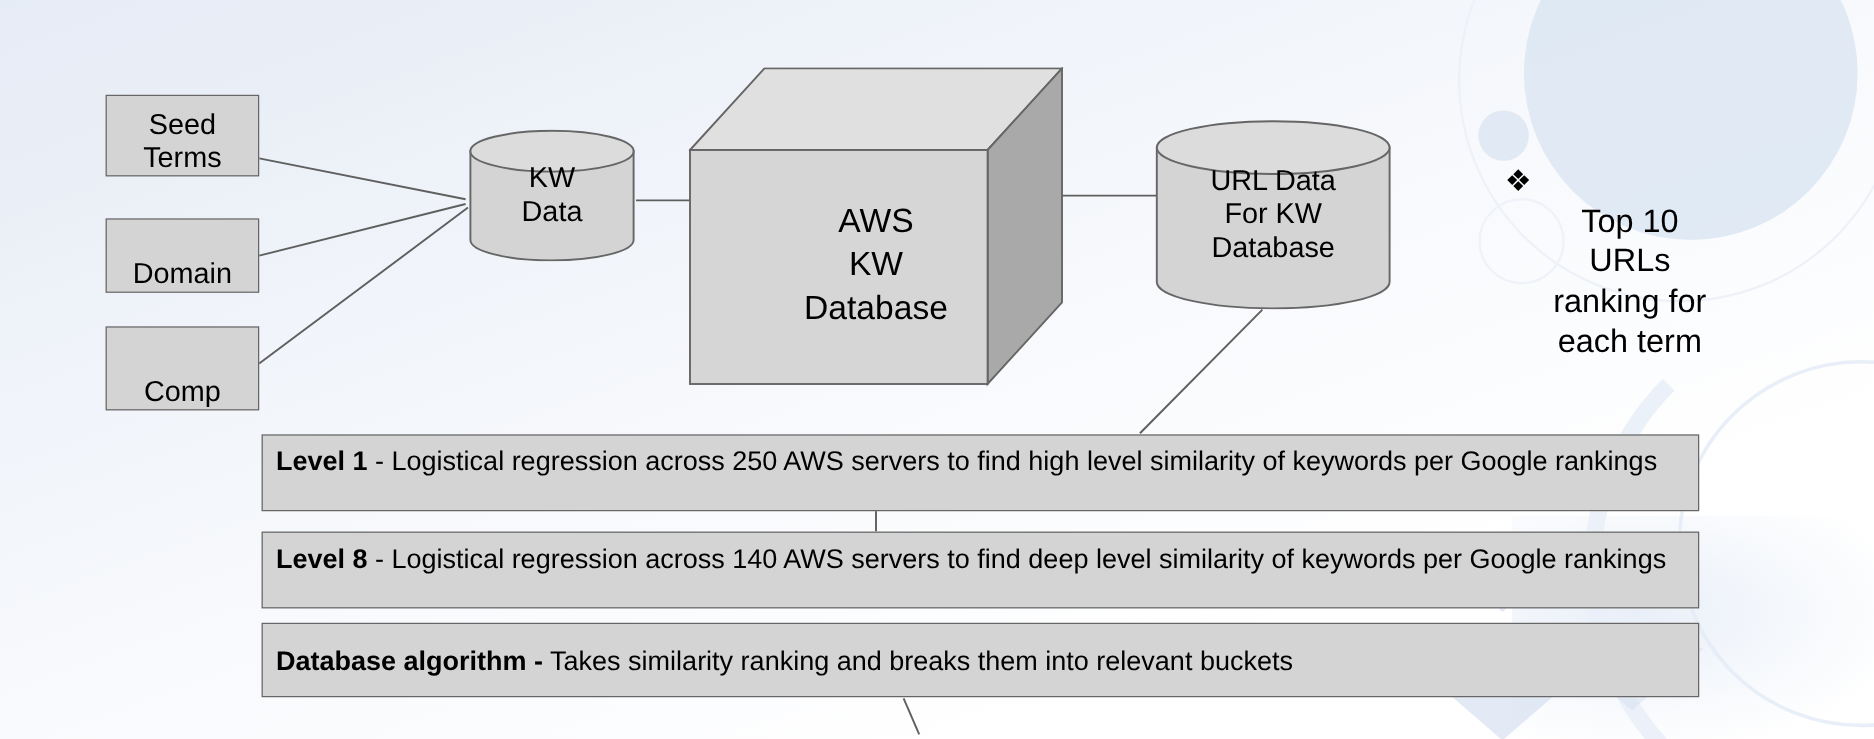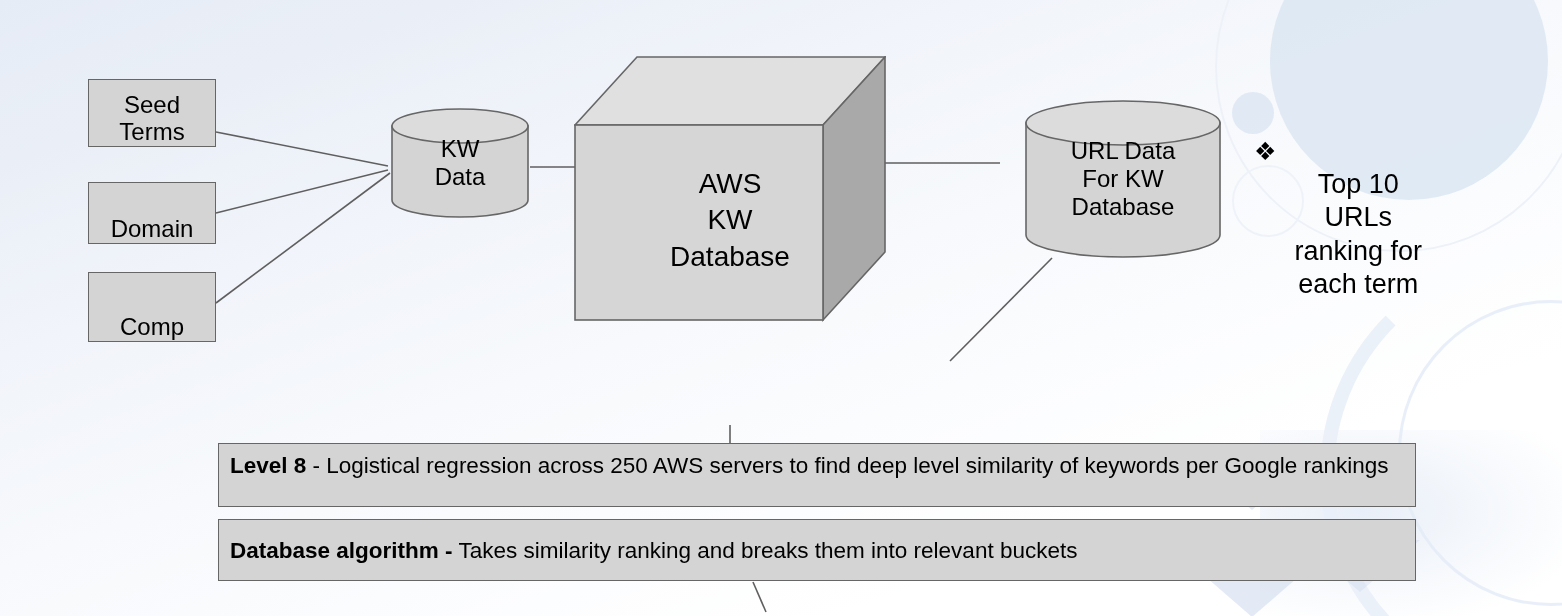--- a/index.html
+++ b/index.html
@@ -257,41 +257,44 @@
     <svg class="cube-svg" viewBox="0 0 312 272" preserveAspectRatio="none">
       <polygon points="1,69 63,1 311,1 249,69" fill="#e0e0e0" stroke="#666666" stroke-width="1.6"></polygon>
       <polygon points="249,69 311,1 311,196 249,264" fill="#a9a9a9" stroke="#666666" stroke-width="1.6"></polygon>
       <rect x="1" y="69" width="248" height="195" fill="#d6d6d6" stroke="#666666" stroke-width="1.6"></rect>
     </svg>
     <div class="cube-label" style="top:110px; padding-right:64px;">AWS
 KW
 Database</div>
   </div>
 
-  <div class="node cyl" style="left:1024px; top:100px; width:198px; height:158px;">
+  <div class="node cyl" style="left:962px; top:100px; width:198px; height:158px;">
     <svg class="cyl-svg" viewBox="0 0 198 158" preserveAspectRatio="none">
       <path d="M2,23 L2,135 A97,22 0 0 0 196,135 L196,23 Z" fill="#d4d4d4" stroke="#666666" stroke-width="1.6"></path>
       <ellipse cx="99" cy="23" rx="97" ry="22" fill="#dcdcdc" stroke="#666666" stroke-width="1.6"></ellipse>
     </svg>
     <span class="cyl-label">URL Data
 For KW
 Database</span>
   </div>
 
   <div class="bullet-block" style="left:1254px; top:132px; width:240px;">
     <span class="bullet-glyph">❖</span>
     <span class="bullet-text">Top 10
 URLs
 ranking for
 each term</span>
   </div>
 
+  <div class="barp" style="left:218px; top:362px; width:1198px; height:64px;">
+    <b>Level 1</b><span> - Logistical regression across 250 AWS servers to find high level similarity of keywords per Google rankings</span>
+  </div>
 
   <div class="barp" style="left:218px; top:443px; width:1198px; height:64px;">
-    <b>Level 8</b><span> - Logistical regression across 250 AWS servers to find deep level similarity of keywords per Google rankings</span>
+    <b>Level 8</b><span> - Logistical regression across 140 AWS servers to find deep level similarity of keywords per Google rankings</span>
   </div>
 
   <div class="barp centered" style="left:218px; top:519px; width:1198px; height:62px;">
     <span>
       <b>Database algorithm -</b><span> Takes similarity ranking and breaks them into relevant buckets</span>
     </span>
   </div>
 
 </div>
 

